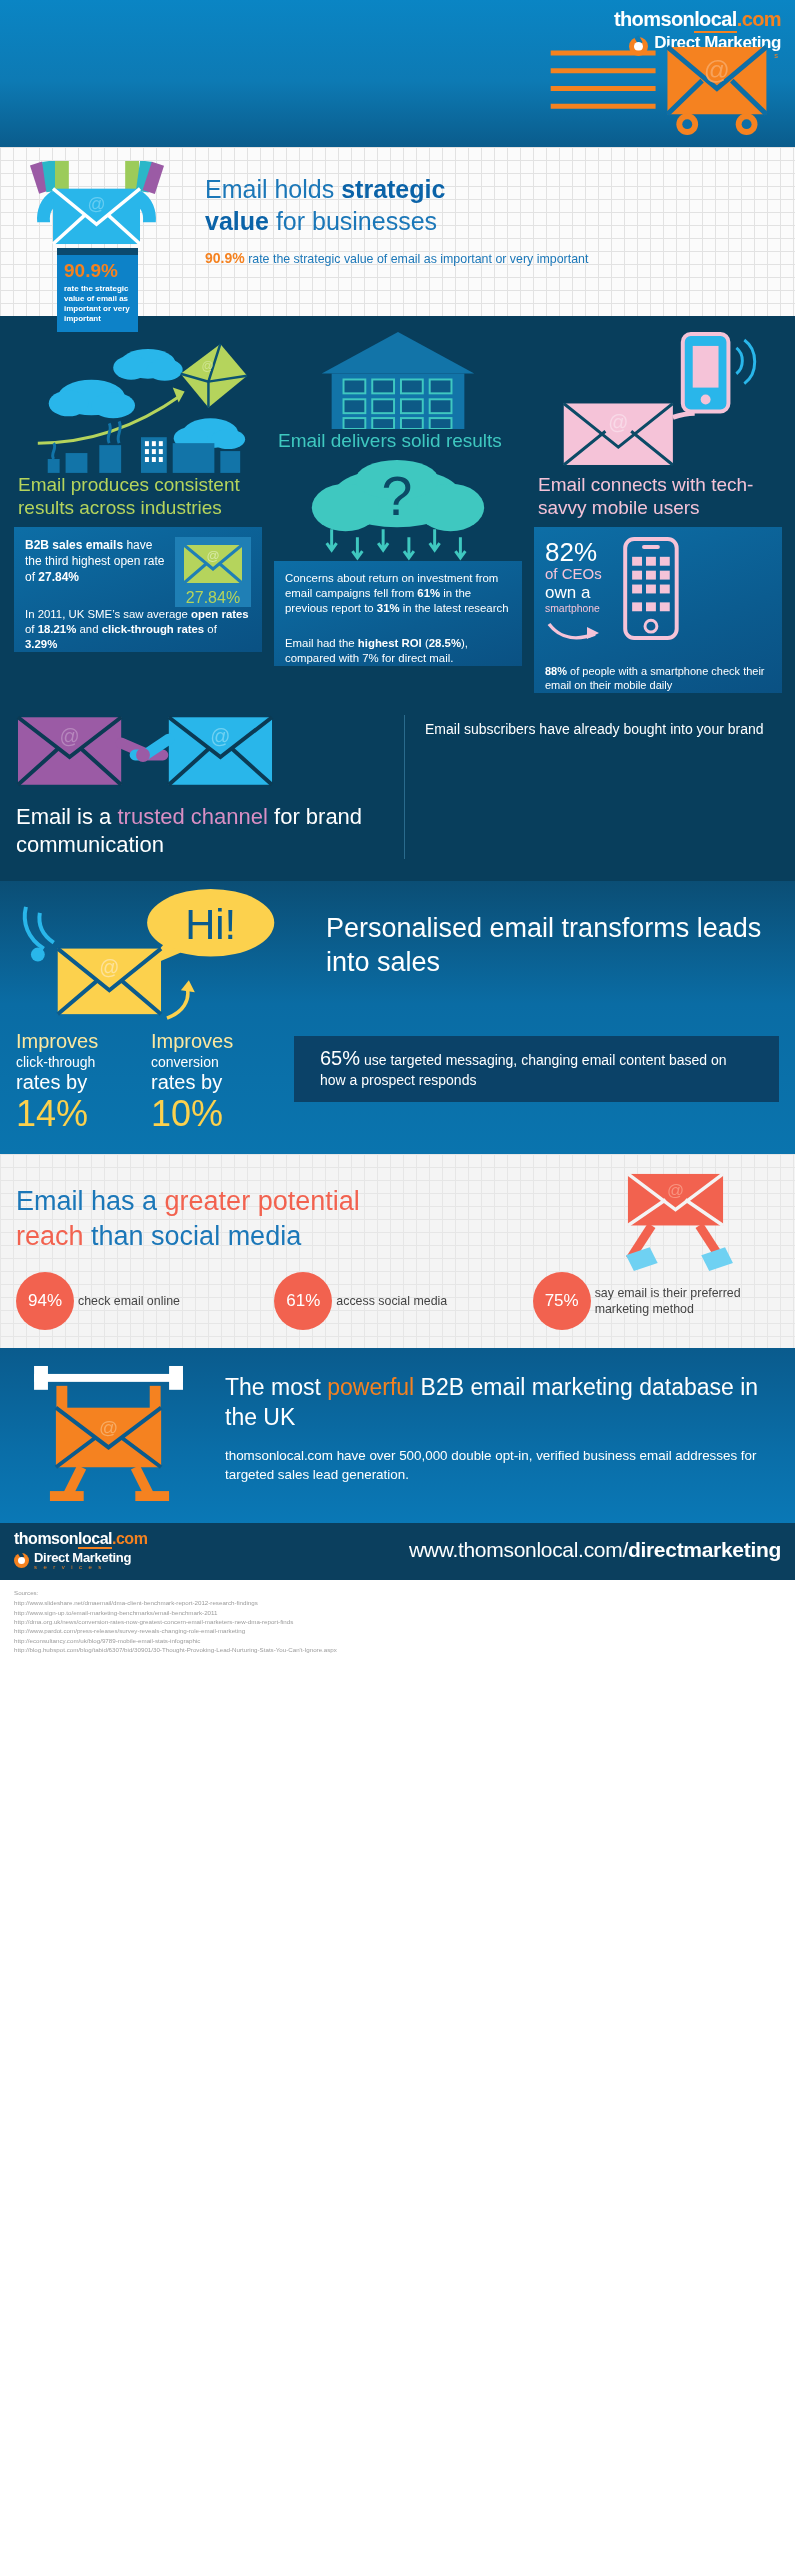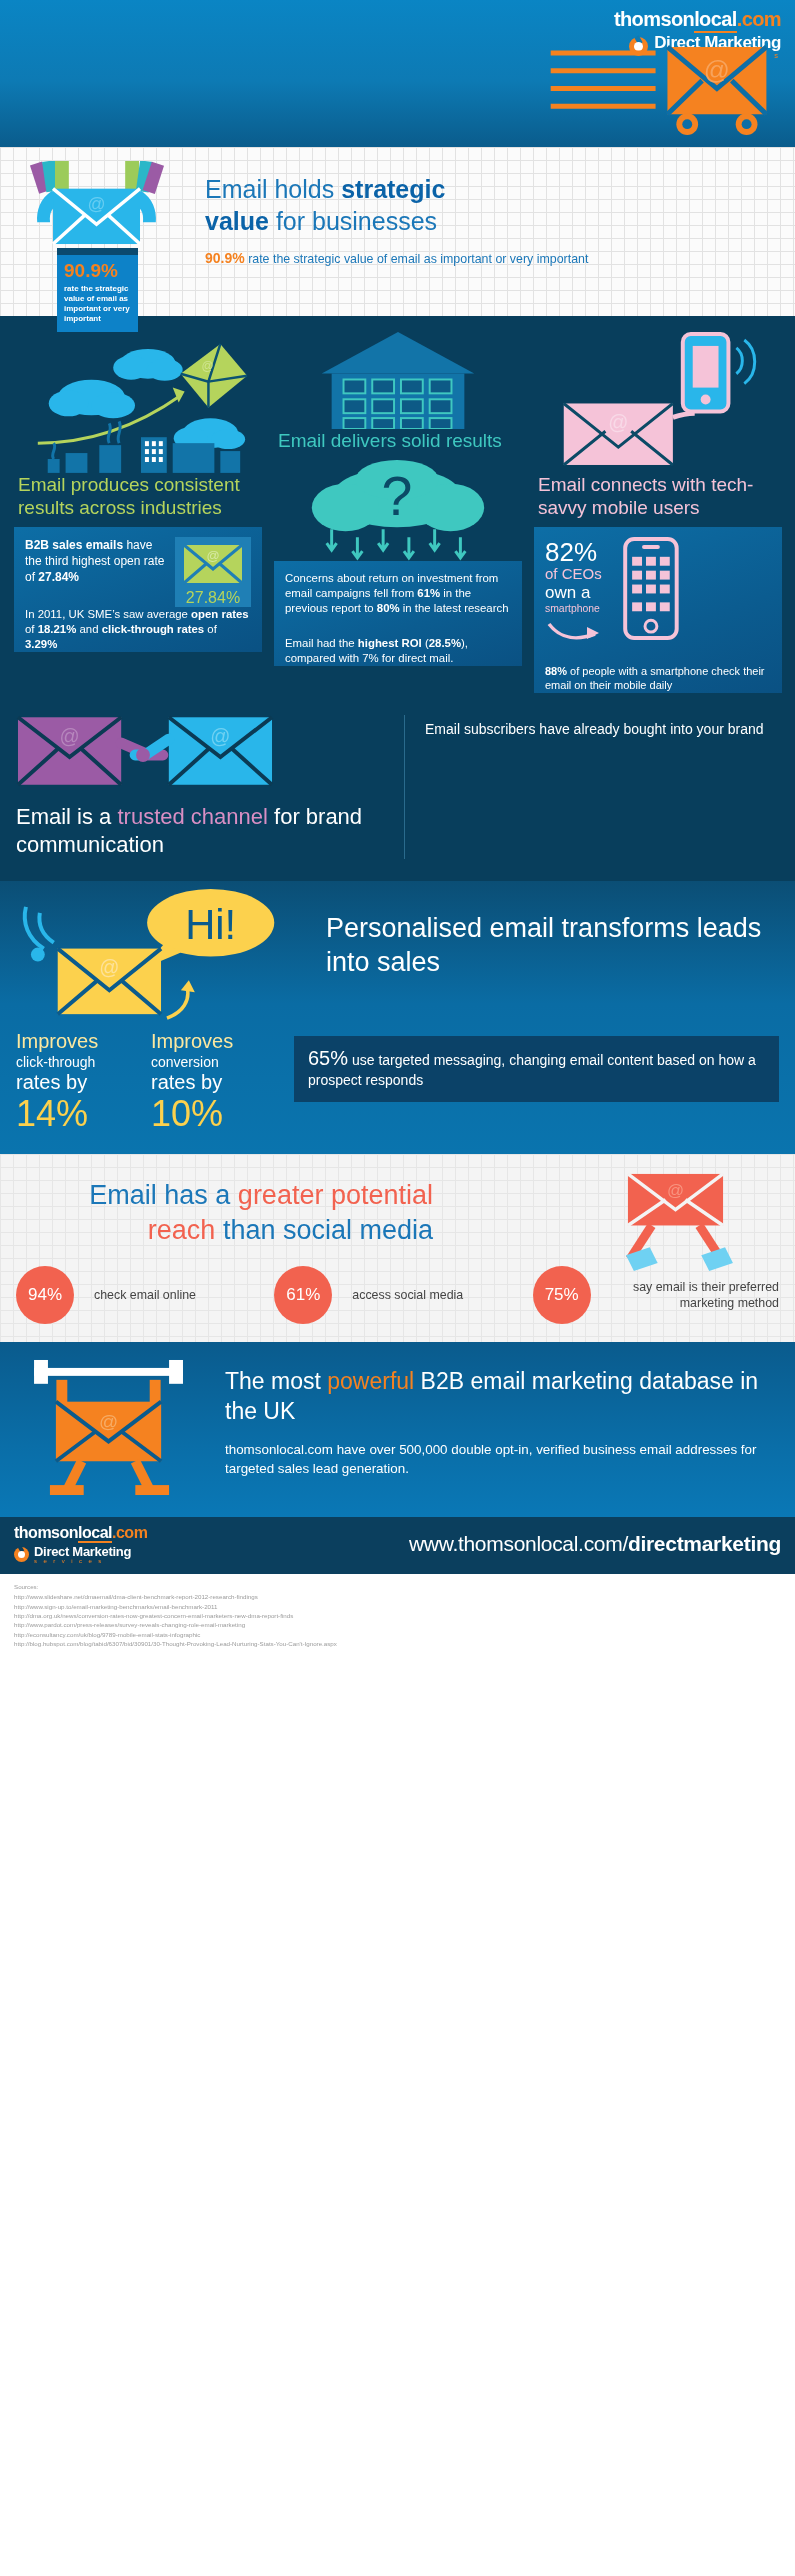--- a/index.html
+++ b/index.html
@@ -137,41 +137,41 @@
   .pers-h {
     flex: 1; font-size: 27px; line-height: 34px; font-weight: 300; padding-top: 24px;
   }
   .pers-bottom { display: flex; gap: 16px; align-items: flex-start; margin-top: 4px; }
   .improve { width: 119px; color: #fff; }
   .improve .w1 { font-size: 20px; line-height: 23px; font-weight: 300; color: #fce8a0; }
   .improve .w2 { font-size: 14px; line-height: 18px; }
   .improve .w3 { font-size: 20px; line-height: 23px; font-weight: 300; }
   .improve .num { font-size: 36px; line-height: 40px; color: #fcd14d; font-weight: 300; }
   .pers-box {
-    flex: 1; background: #0b4268; padding: 12px 14px; font-size: 14px; line-height: 20px;
+    flex: 1; background: #0b4268; padding: 12px 26px; font-size: 14px; line-height: 20px;
     font-weight: 300; margin-left: 8px; margin-top: 6px;
   }
   .pers-box .n65 { font-size: 20px; }
 
   
   .reach {
     background-color: #f4f4f4;
     background-image:
       linear-gradient(to right, #e6e6e6 1px, transparent 1px),
       linear-gradient(to bottom, #e6e6e6 1px, transparent 1px);
     background-size: 13px 13px;
-    padding: 24px 16px 18px 16px; position: relative; text-align: right;
+    padding: 30px 16px 18px 16px; position: relative;
   }
   .reach-h {
     font-size: 27px; line-height: 35px; color: #1b77b8; font-weight: 300; width: 417px;
   }
   .reach-h .r { color: #f2624f; }
   .reach-art { position: absolute; right: 40px; top: 14px; }
   .reach-row { display: flex; gap: 12px; margin-top: 18px; align-items: center; }
-  .reach-item { display: flex; align-items: center; gap: 20px; flex: 1; }
+  .reach-item { display: flex; align-items: center; gap: 4px; flex: 1; }
   .circ {
     width: 58px; height: 58px; border-radius: 50%; background: #f2624f; color: #fff;
     display: flex; align-items: center; justify-content: center;
     font-size: 17px; flex: 0 0 auto;
   }
   .reach-item .lbl { font-size: 12.4px; line-height: 16px; color: #444; }
 
   
   .powerful {
     background: linear-gradient(180deg, #0a5b8d 0%, #0a6ea8 60%, #0a78b6 100%);
@@ -393,21 +393,21 @@
               <path d="M58 72 L58 92 M53 86 L58 93 L63 86"></path>
               <path d="M84 80 L84 100 M79 94 L84 101 L89 94"></path>
               <path d="M110 72 L110 92 M105 86 L110 93 L115 86"></path>
               <path d="M136 80 L136 100 M131 94 L136 101 L141 94"></path>
               <path d="M162 72 L162 92 M157 86 L162 93 L167 86"></path>
               <path d="M188 80 L188 100 M183 94 L188 101 L193 94"></path>
             </g>
           </svg>
         </div>
         <div class="card" style="margin-top:-4px">
-          <p><span>Concerns about return on investment from email campaigns fell from </span><b>61%</b><span> in the previous report to </span><b>80%</b><span> in the latest research</span></p>
+          <p><span>Concerns about return on investment from email campaigns fell from </span><b>61%</b><span> in the previous report to </span><b>31%</b><span> in the latest research</span></p>
           <p><span>Email had the </span><b>highest ROI</b><span> (</span><b>28.5%</b><span>), compared with 7% for direct mail.</span></p>
         </div>
       </div>
 
       <div class="col">
         <div class="col-art">
           <svg width="248" height="147" viewBox="0 0 250 148">
             <g>
               <rect x="150" y="8" width="46" height="78" rx="8" fill="#29b6ea" stroke="#f5c3d8" stroke-width="4"></rect>
               <rect x="160" y="20" width="26" height="42" fill="#f5c3d8"></rect>

